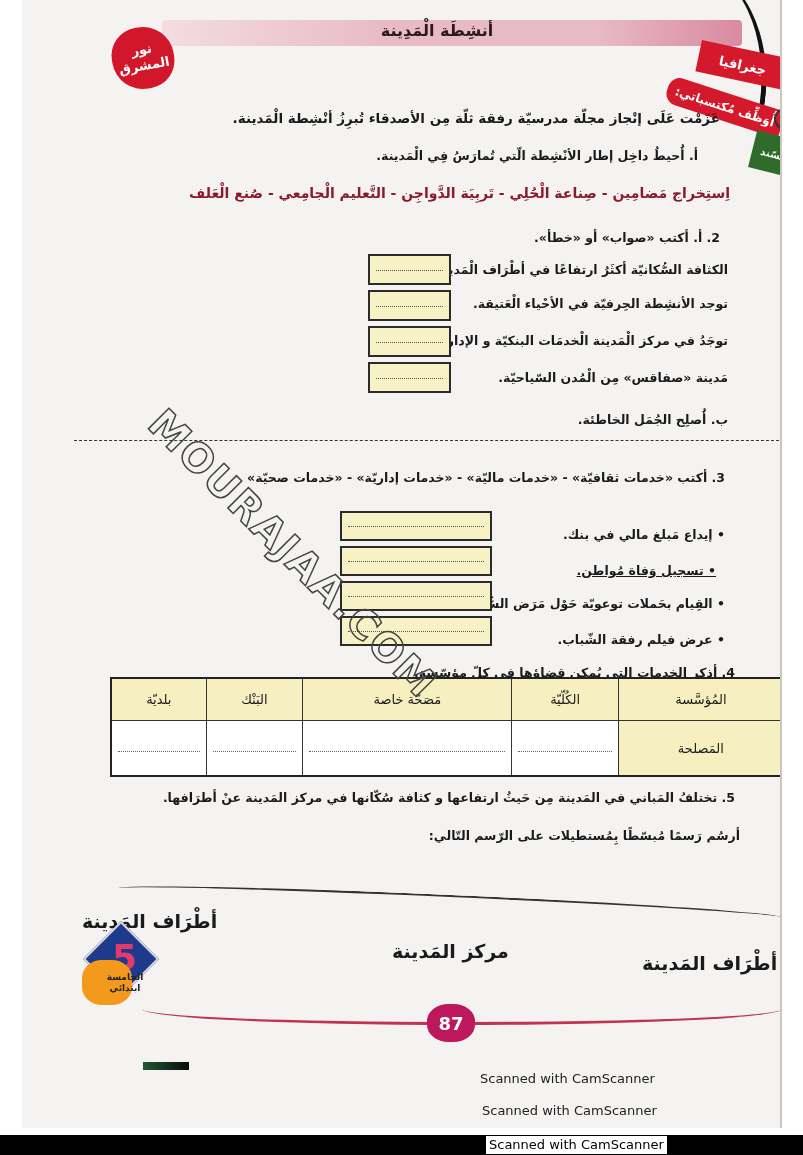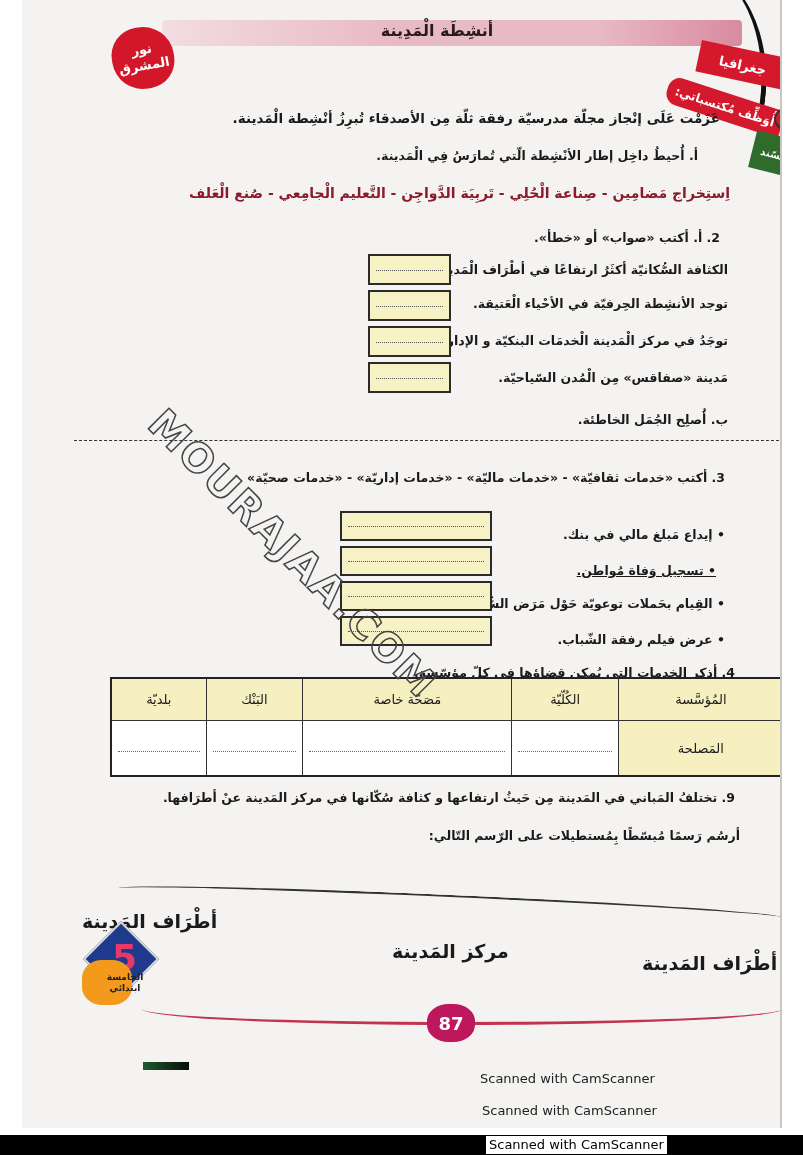--- a/index.html
+++ b/index.html
@@ -208,21 +208,21 @@
     <tr>
       <td class="head">المَصلحة</td>
       <td class="blank"></td>
       <td class="blank"></td>
       <td class="blank"></td>
       <td class="blank"></td>
     </tr>
   </tbody>
     </table>
 
-  <div class="line ar small" style="top:790px; right:45px;">9. تختلفُ المَباني في المَدينة مِن حَيثُ ارتفاعها و كثافة سُكّانها في مركز المَدينة عنْ أطرَافها.</div>
+  <div class="line ar small" style="top:790px; right:45px;">5. تختلفُ المَباني في المَدينة مِن حَيثُ ارتفاعها و كثافة سُكّانها في مركز المَدينة عنْ أطرَافها.</div>
   <div class="line ar small" style="top:828px; right:40px;">أرسُم رَسمًا مُبسّطًا بِمُستطيلات على الرّسم التّالي:</div>
 
   <div class="diagram-line"></div>
   <div class="diagram-label ar" style="left:620px; top:952px;">أطْرَاف المَدينة</div>
   <div class="diagram-label ar" style="left:370px; top:940px;">مركز المَدينة</div>
   <div class="diagram-label ar" style="left:60px; top:910px;">أطْرَاف المَدينة</div>
 
   <div class="footer-line"></div>
   <div class="page-num">87</div>
   <div class="grade-diamond"></div>

